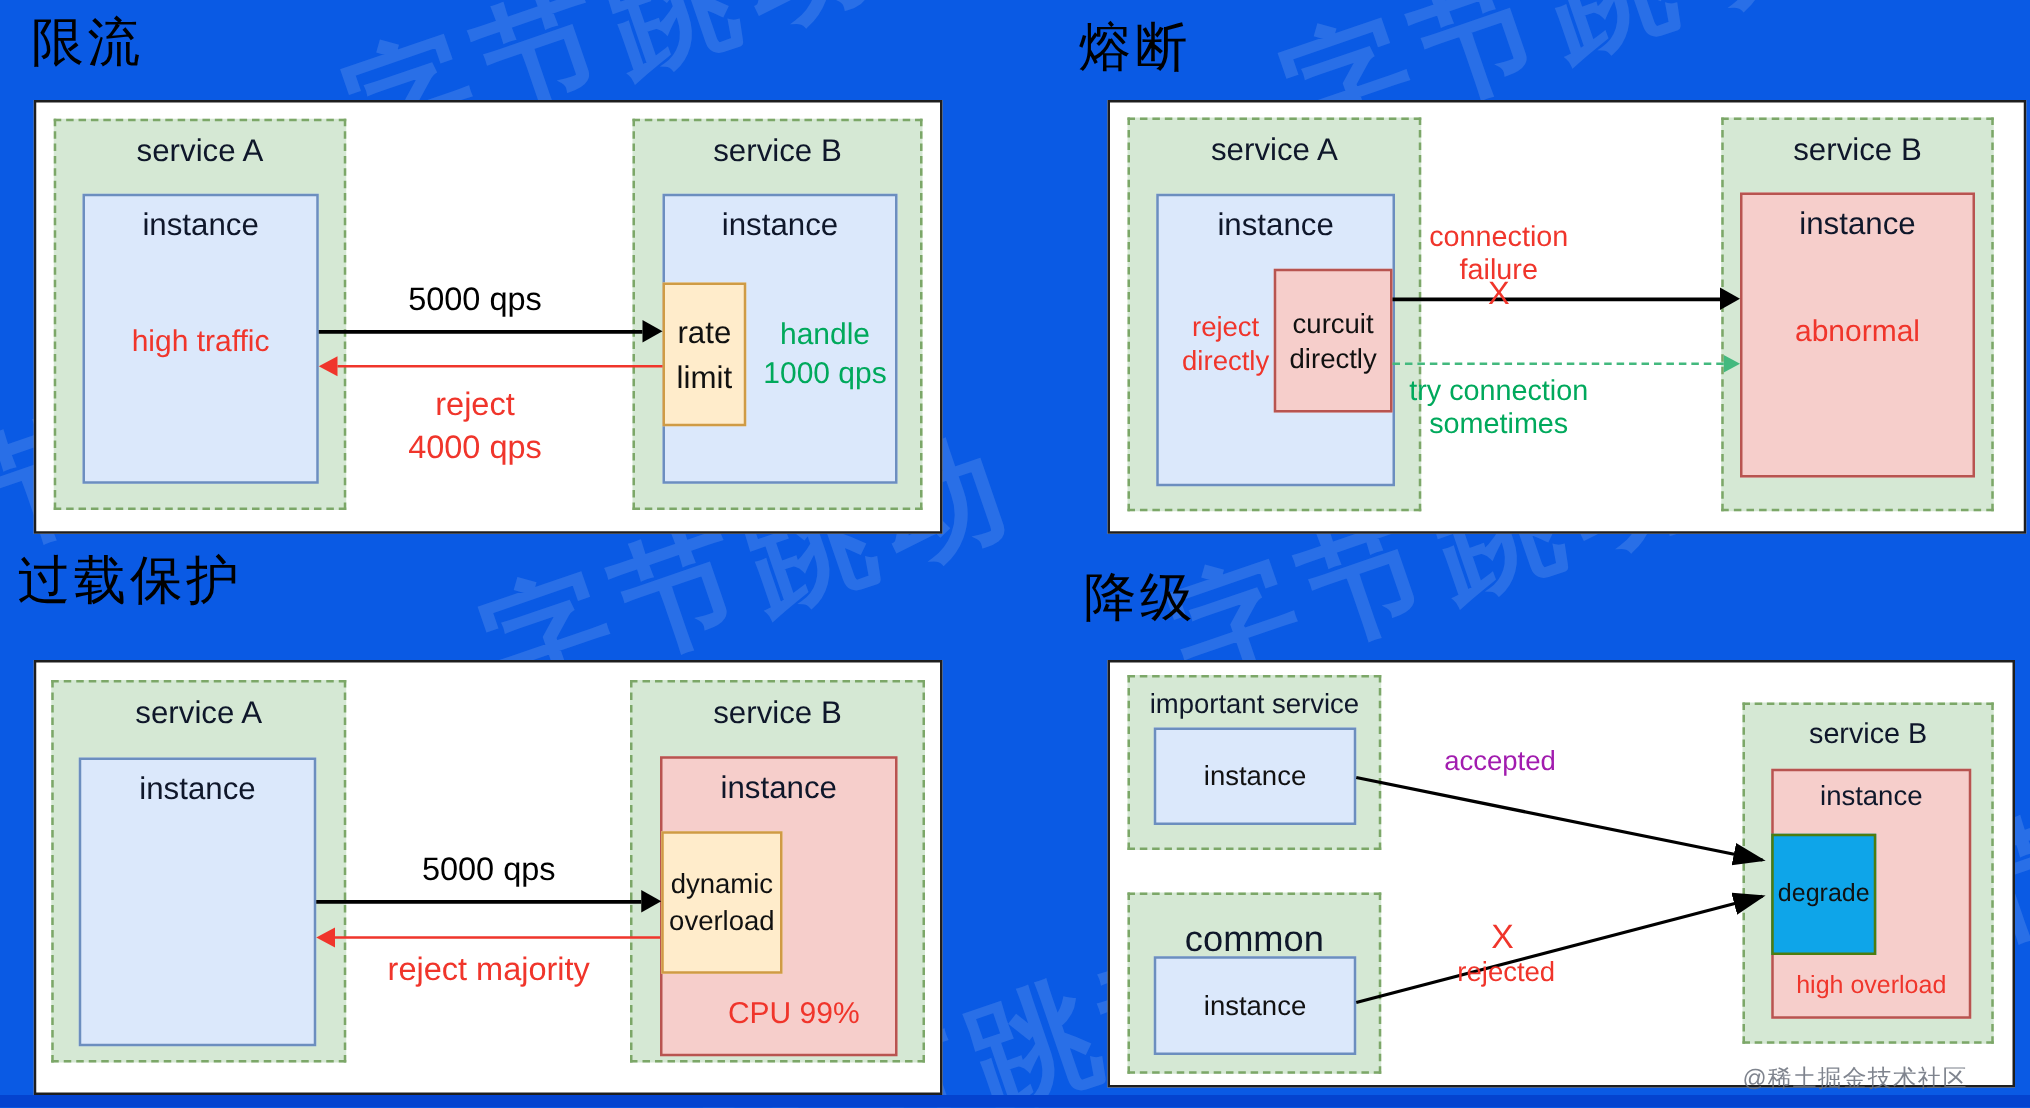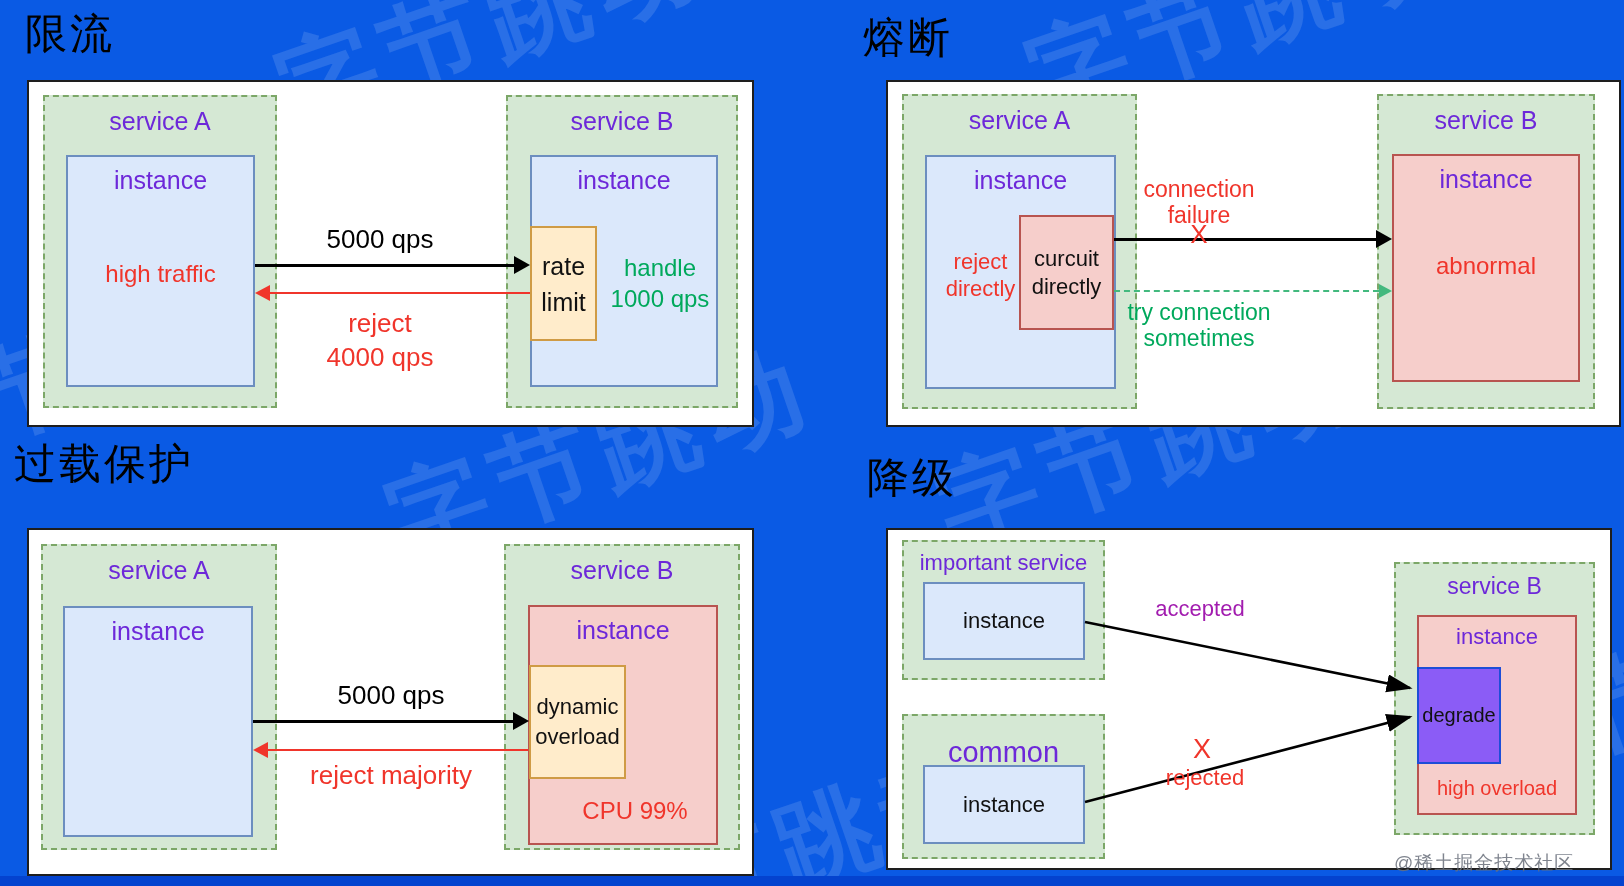--- a/index.html
+++ b/index.html
@@ -16,24 +16,24 @@
   .title{
     position:absolute;z-index:3;color:#000000;font-size:42px;letter-spacing:3px;white-space:nowrap;
   }
   .panel{position:absolute;z-index:2;background:#ffffff;border:2px solid #1e1e1e;}
   .gbox{position:absolute;background:#d5e8d4;border:2px dashed #7ca768;box-sizing:border-box;}
   .bbox{position:absolute;background:#dbe8fb;border:2px solid #6c8ebf;box-sizing:border-box;}
   .pbox{position:absolute;background:#f6cecb;border:2px solid #b85450;box-sizing:border-box;}
   .ybox{position:absolute;background:#ffeccb;border:2px solid #cf9b45;box-sizing:border-box;
         display:flex;flex-direction:column;align-items:center;justify-content:center;
         text-align:center;color:#111;}
-  .vbox{position:absolute;background:#8b5cf6;border:2px solid #1d4ed8;box-sizing:border-box;
+  .vbox{position:absolute;background:#0ea5e9;border:2px solid #4d7c0f;box-sizing:border-box;
         display:flex;align-items:center;justify-content:center;color:#111;}
   .cbox{display:flex;align-items:center;justify-content:center;color:#111;}
-  .blabel{position:absolute;left:0;right:0;text-align:center;color:#6d28d9;}
+  .blabel{position:absolute;left:0;right:0;text-align:center;color:#0f172a;}
   .txt{position:absolute;text-align:center;white-space:nowrap;}
   .red{color:#f0352b;}
   .green{color:#00a95c;}
   .hline{position:absolute;height:0;}
   .hline.black{border-top:3px solid #000;}
   .hline.redl{border-top:2px solid #f0352b;}
   .hline.gdash{border-top:2px dashed #43b97e;}
   .ah{position:absolute;width:0;height:0;}
   .ah.r-black{border-left:16px solid #000;border-top:9px solid transparent;border-bottom:9px solid transparent;}
   .ah.l-red{border-right:15px solid #f0352b;border-top:8px solid transparent;border-bottom:8px solid transparent;}

